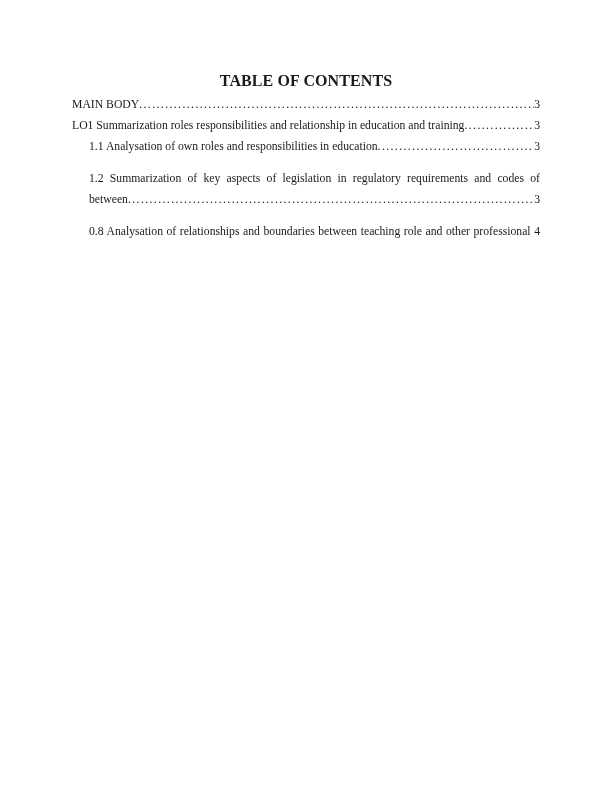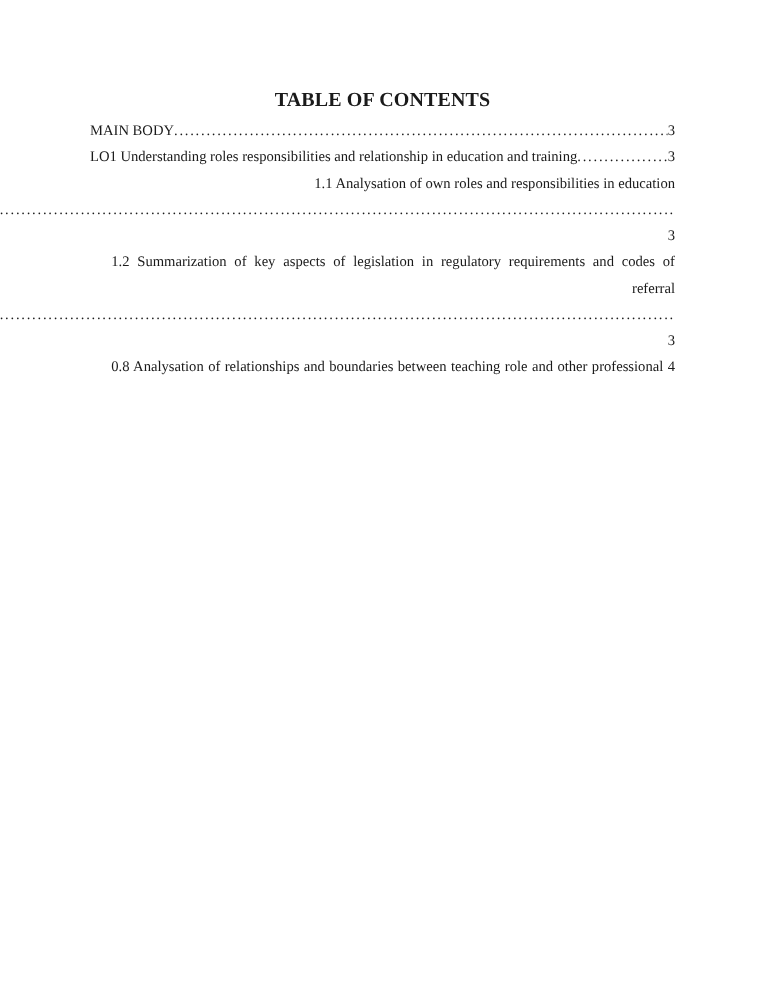--- a/index.html
+++ b/index.html
@@ -26,21 +26,21 @@
     font-size: 16px;
     font-weight: bold;
     line-height: 21px;
     letter-spacing: 0.1px;
   }
   .toc {
     width: 468px;
   }
   .toc-row {
     display: flex;
-    align-items: flex-end;
+    align-items: center;
     line-height: 21px;
     white-space: nowrap;
   }
   .toc-row .toc-text {
     flex: 0 0 auto;
     white-space: nowrap;
   }
   .toc-row .leader {
     flex: 1 1 auto;
     min-width: 0;
@@ -49,63 +49,63 @@
   }
   .toc-row .leader::after {
     content: "................................................................................................................................................................";
   }
   .toc-row .pagenum {
     flex: 0 0 auto;
     text-align: right;
   }
   .indent {
     padding-left: 17px;
-    flex-direction: column;
   }
   .just {
     display: block;
     line-height: 21px;
     text-align: justify;
     text-align-last: justify;
     white-space: normal;
+    margin-top: 11px;
   }
 </style>
 </head>
 <body>
 
 <div class="page">
 
   <h1 class="doc-title">TABLE OF CONTENTS</h1>
 
   <div class="toc">
 
     <div class="toc-row">
       <span class="toc-text">MAIN BODY</span>
       <span class="leader"></span>
       <span class="pagenum">3</span>
     </div>
 
     <div class="toc-row">
-      <span class="toc-text">LO1 Understanding roles responsibilities and relationship in education and training</span>
+      <span class="toc-text">LO1 Summarization roles responsibilities and relationship in education and training</span>
       <span class="leader"></span>
       <span class="pagenum">3</span>
     </div>
 
     <div class="toc-row indent">
       <span class="toc-text">1.1 Analysation of own roles and responsibilities in education</span>
       <span class="leader"></span>
       <span class="pagenum">3</span>
     </div>
 
     <div class="just indent">
       <span>1.2 Summarization of key aspects of legislation in regulatory requirements and codes of</span>
     </div>
 
     <div class="toc-row indent">
-      <span class="toc-text">referral</span>
+      <span class="toc-text">between</span>
       <span class="leader"></span>
       <span class="pagenum">3</span>
     </div>
 
     <div class="just indent">
       <span>0.8 Analysation of relationships and boundaries between teaching role and other professional</span>
       <span class="pagenum">4</span>
     </div>
 
 

